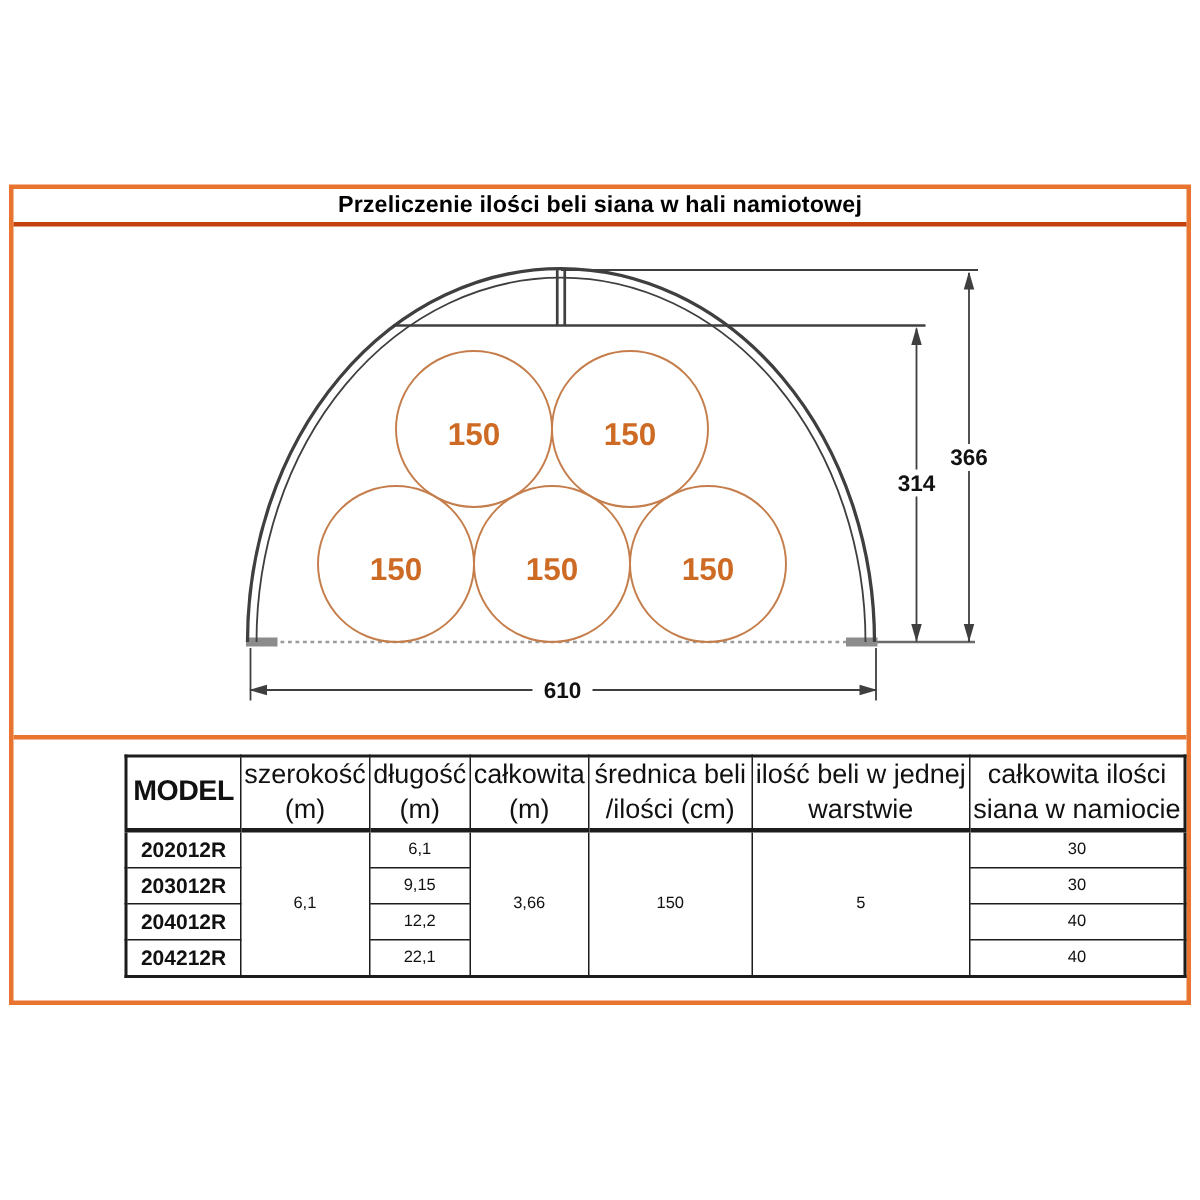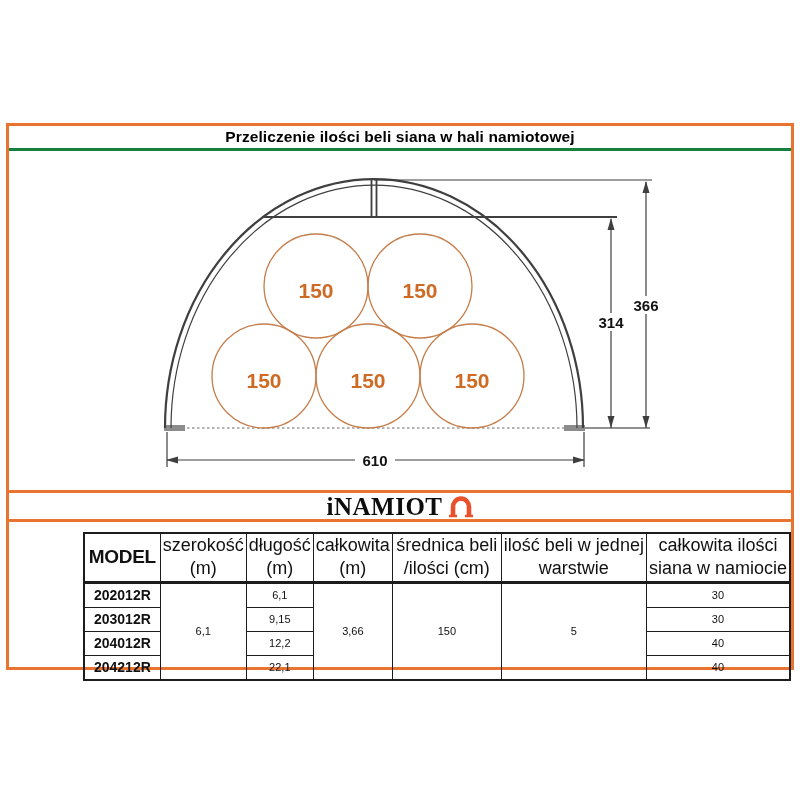--- a/index.html
+++ b/index.html
@@ -6,21 +6,21 @@
   body{
     width:800px;height:800px;background:#ffffff;position:relative;
     font-family:"Liberation Sans", sans-serif;color:#111;
     overflow:hidden;
   }
   .panel{
     position:absolute;left:6px;top:123px;width:788px;height:547px;
     border:3px solid #e8742f;box-sizing:border-box;background:#fff;
   }
   .title-row{
-    height:22px;border-bottom:3px solid #15803d;
+    height:22px;border-bottom:3px solid #c2410c;
     display:flex;align-items:center;justify-content:center;
   }
   .title-row span{
     font-weight:bold;font-size:15.5px;letter-spacing:0.1px;color:#000;
   }
   .diagram-row{
     height:339px;border-bottom:3px solid #e8742f;position:relative;
   }
   .diagram-row svg{display:block;}
   .logo-row{
@@ -112,27 +112,20 @@
         <path d="M158,281 V316 M575,281 V316" stroke="#3f3f3f" stroke-width="1.2" fill="none"></path>
         <path d="M158,309 H575" stroke="#3f3f3f" stroke-width="1.2" fill="none"></path>
         <polygon points="157,309 169,305.5 169,312.5" fill="#3f3f3f"></polygon>
         <polygon points="576,309 564,305.5 564,312.5" fill="#3f3f3f"></polygon>
         <rect x="346" y="300" width="40" height="18" fill="#ffffff"></rect>
         <text x="366" y="309.5" dominant-baseline="central" text-anchor="middle" font-size="15" font-weight="bold" fill="#111">610</text>
       </g>
     </svg>
   </div>
 
-  <div class="logo-row">
-    <span class="logo-text">iNAMIOT</span>
-    <svg width="26" height="24" viewBox="0 0 26 24">
-      <path d="M5,22 L5,13 A8,8.5 0 0 1 21,13 L21,22" fill="none" stroke="#e8512b" stroke-width="4.6"></path>
-      <path d="M1,22 H9 M17,22 H25" fill="none" stroke="#e8512b" stroke-width="2.6"></path>
-    </svg>
-  </div>
 
   <div class="table-row">
     <table class="spec">
       <colgroup>
         <col class="c-model">
           <col class="c-szer">
           <col class="c-dlu">
           <col class="c-wys">
         <col class="c-sred">
           <col class="c-ilosc">

